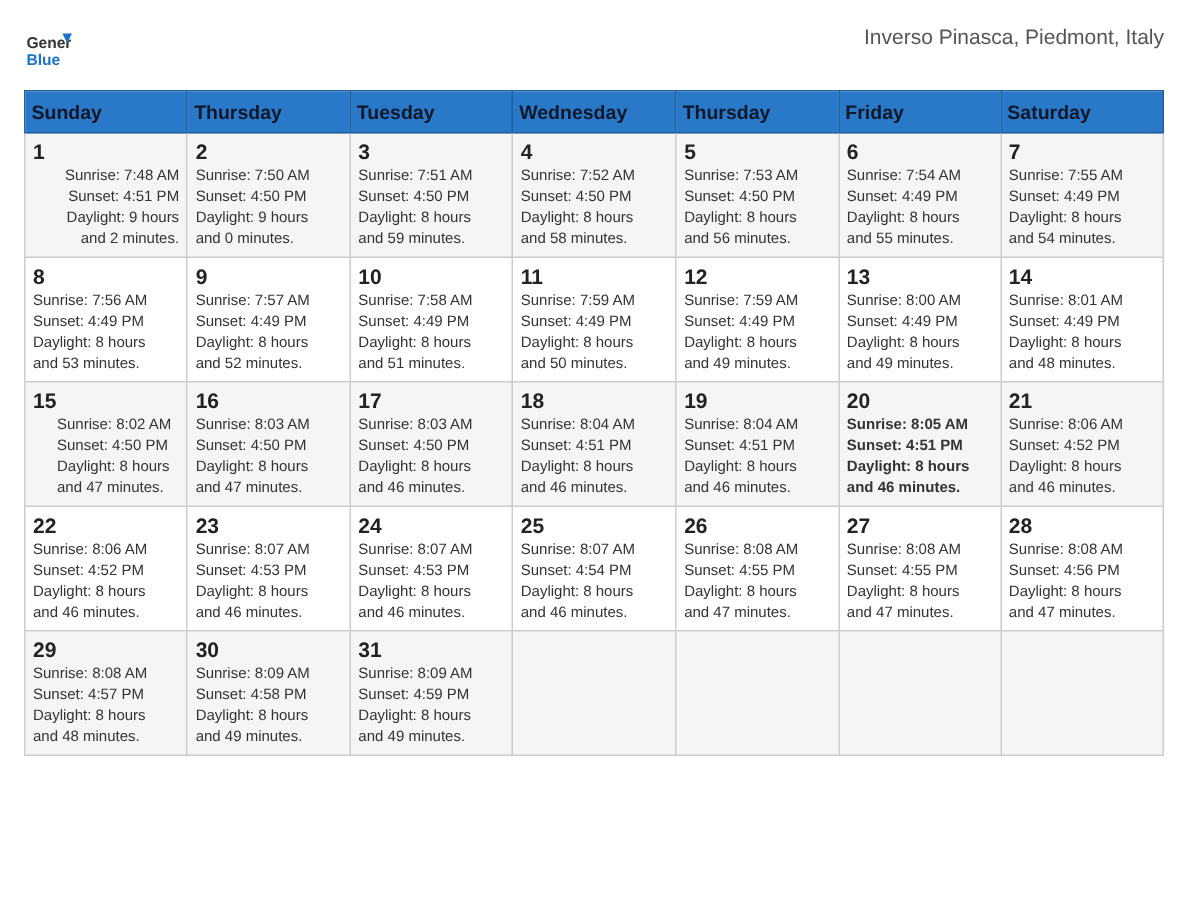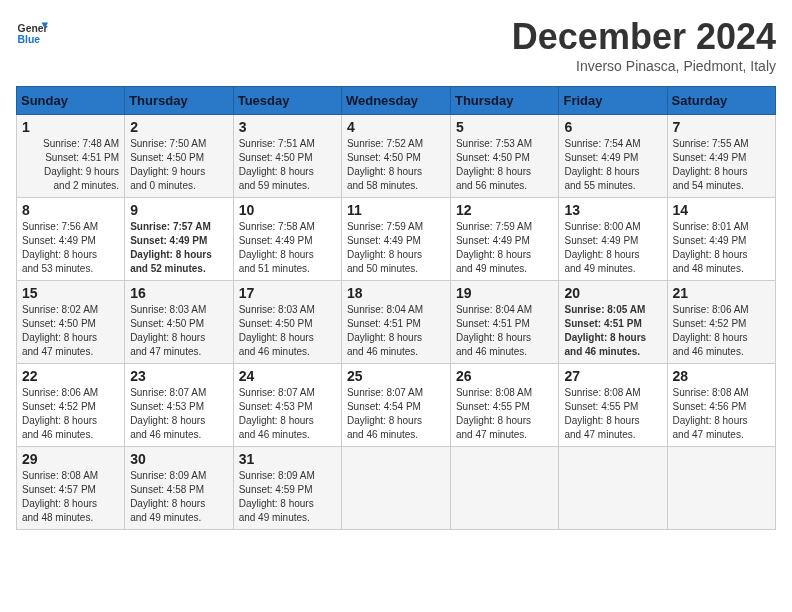--- a/index.html
+++ b/index.html
@@ -85,21 +85,20 @@
 
 <div class="header-section">
   <div class="logo">
     <svg class="logo-icon" viewBox="0 0 40 40">
       <text x="2" y="20" font-size="13" font-weight="bold" fill="#333">General</text>
       <text x="2" y="34" font-size="13" font-weight="bold" fill="#1a73c8">Blue</text>
       <polygon points="32,8 40,8 36,16" fill="#1a73c8"></polygon>
     </svg>
   </div>
   <div class="title-section">
-    <div class="calendar-title">December 2024</div>
     <div class="calendar-subtitle">Inverso Pinasca, Piedmont, Italy</div>
   </div>
 </div>
 
 <table>
   <thead>
     <tr>
       <th>Sunday</th>
       <th>Thursday</th>
       <th>Tuesday</th>
@@ -164,21 +163,21 @@
       <tr>
         <td>
           <span class="day-num">8</span>
           <div class="day-detail" style="white-space: pre-line;">Sunrise: 7:56 AM
 Sunset: 4:49 PM
 Daylight: 8 hours
 and 53 minutes.</div>
         </td>
         <td>
           <span class="day-num">9</span>
-          <div class="day-detail" style="white-space: pre-line; font-weight: bold;">Sunrise: 7:57 AM
+          <div class="day-detail" style="white-space: pre-line;">Sunrise: 7:57 AM
 Sunset: 4:49 PM
 Daylight: 8 hours
 and 52 minutes.</div>
         </td>
         <td>
           <span class="day-num">10</span>
           <div class="day-detail" style="white-space: pre-line;">Sunrise: 7:58 AM
 Sunset: 4:49 PM
 Daylight: 8 hours
 and 51 minutes.</div>
@@ -208,21 +207,21 @@
           <span class="day-num">14</span>
           <div class="day-detail" style="white-space: pre-line;">Sunrise: 8:01 AM
 Sunset: 4:49 PM
 Daylight: 8 hours
 and 48 minutes.</div>
         </td>
       </tr>
       <tr>
         <td>
           <span class="day-num">15</span>
-          <div class="day-detail" style="white-space: pre-line;">Sunrise: 8:02 AM
+          <div class="day-detail" style="white-space: pre-line; margin-left: 16px;">Sunrise: 8:02 AM
 Sunset: 4:50 PM
 Daylight: 8 hours
 and 47 minutes.</div>
         </td>
         <td>
           <span class="day-num">16</span>
           <div class="day-detail" style="white-space: pre-line;">Sunrise: 8:03 AM
 Sunset: 4:50 PM
 Daylight: 8 hours
 and 47 minutes.</div>

